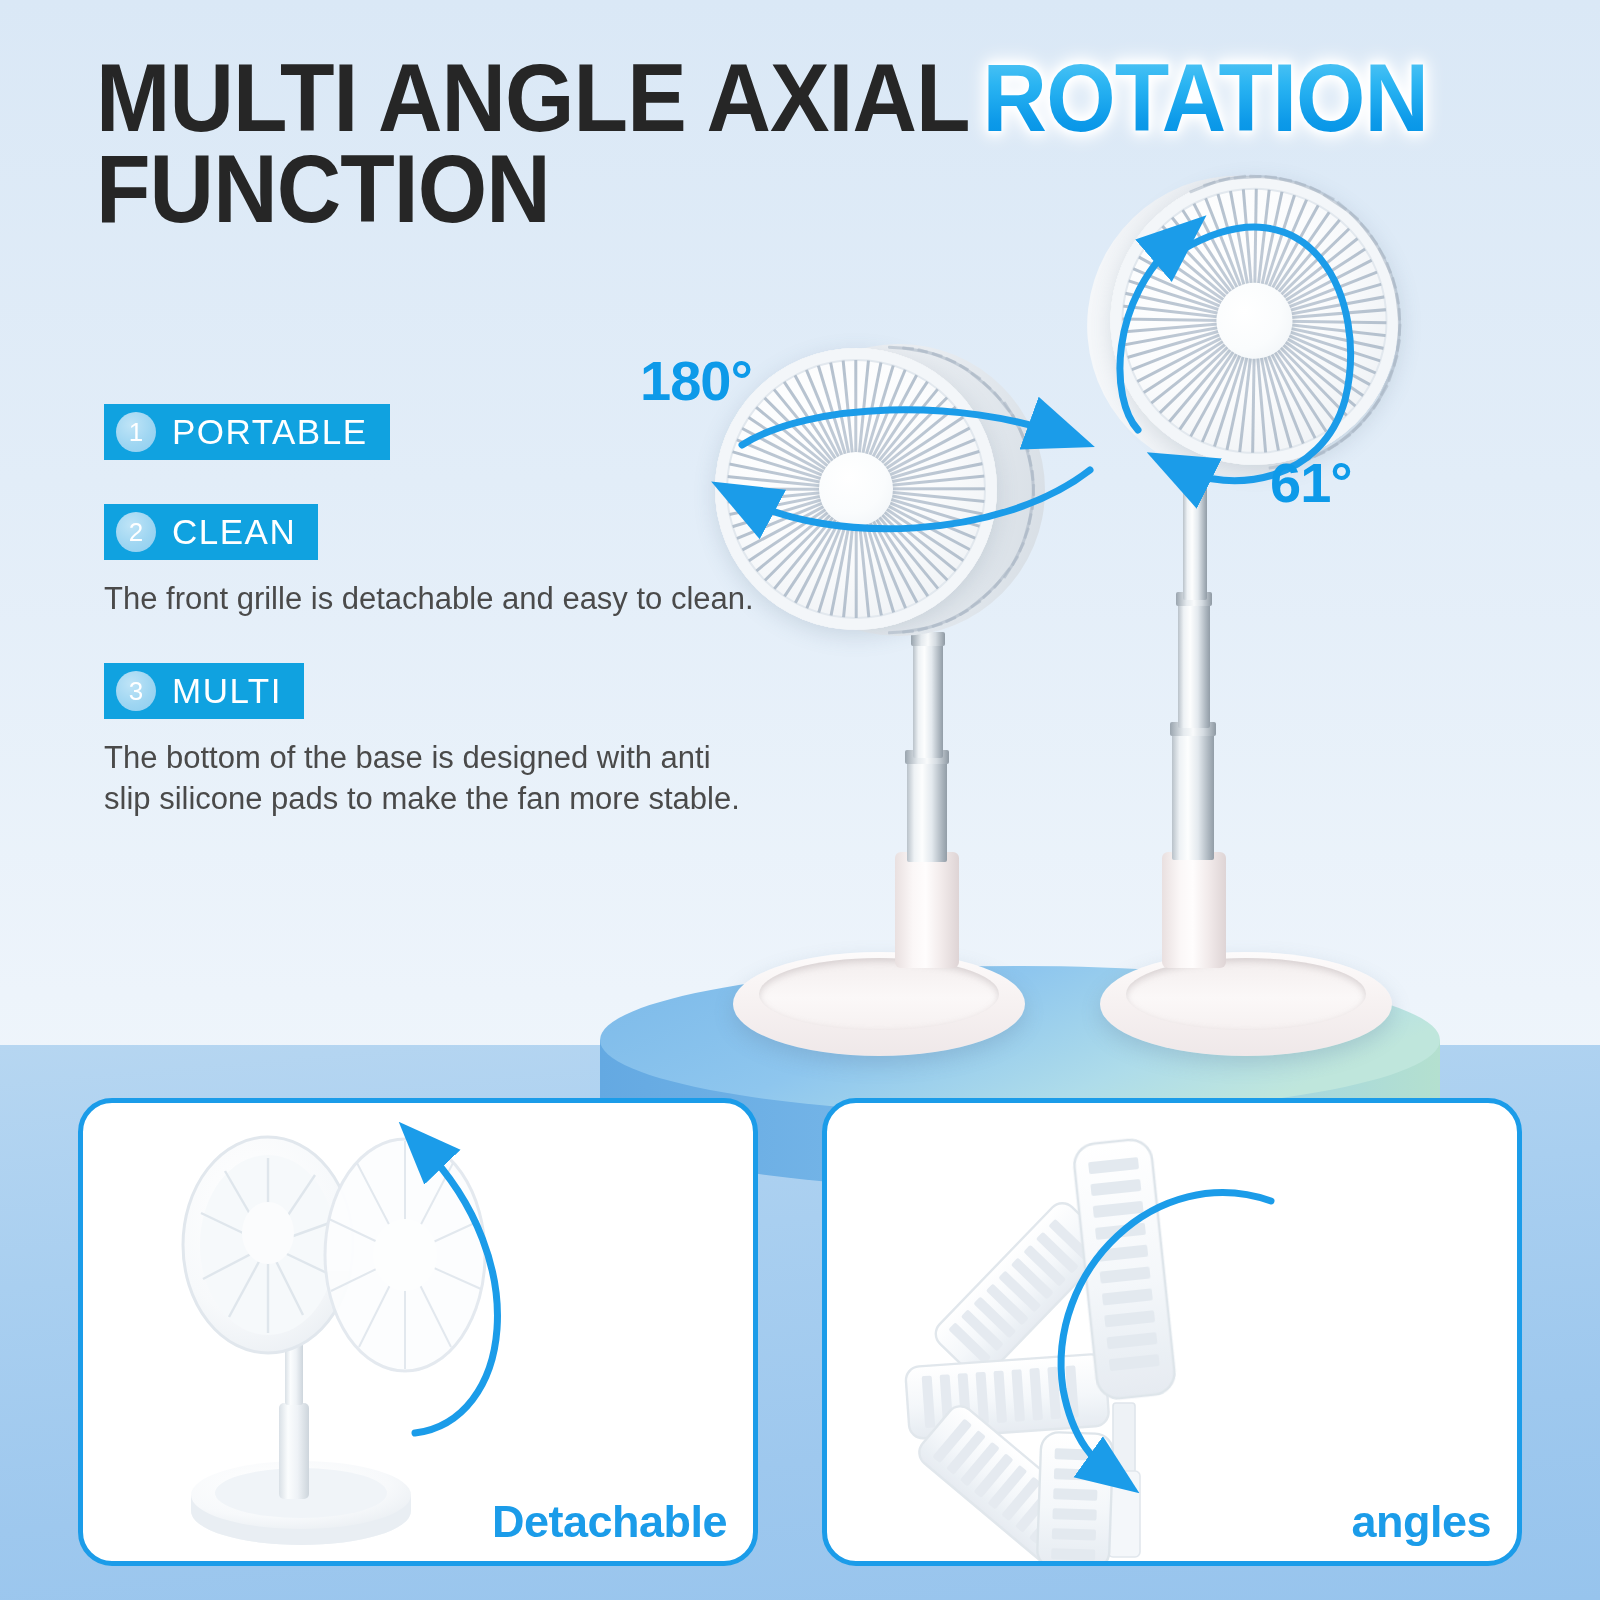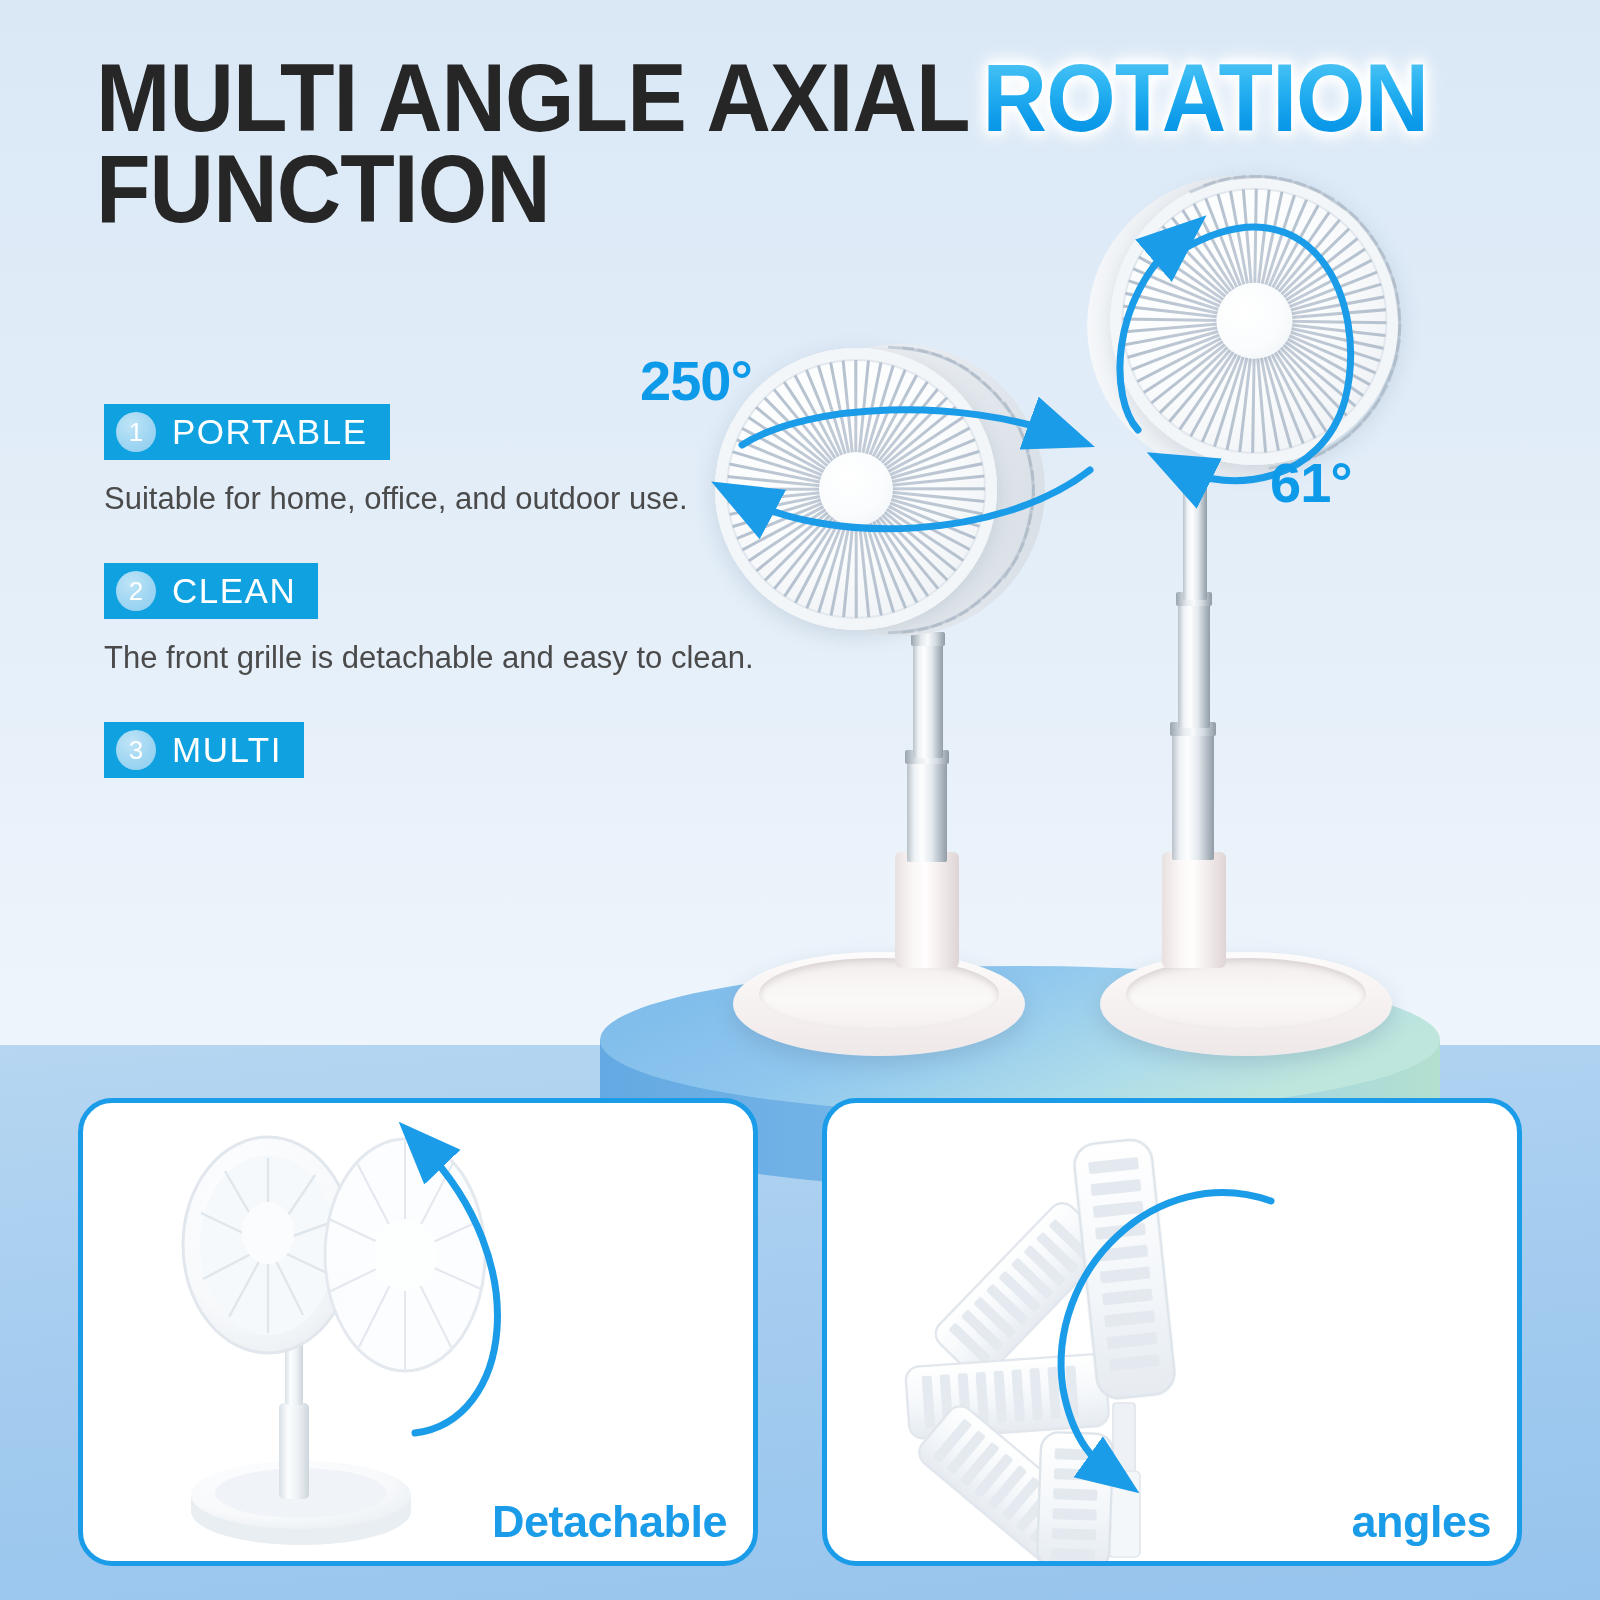--- a/index.html
+++ b/index.html
@@ -486,41 +486,41 @@
     <div class="headline-line hl-dark">FUNCTION</div>
   </div>
 
   <div class="features">
 
     <div class="feature">
       <div class="feature-badge">
         <span class="badge-num">1</span>
         <span class="badge-title">PORTABLE</span>
       </div>
-      <div class="feature-desc">Suitable for home, office, and outdoor use.</div>
     </div>
 
     <div class="feature">
       <div class="feature-badge">
         <span class="badge-num">2</span>
         <span class="badge-title">CLEAN</span>
       </div>
       <div class="feature-desc">The front grille is detachable and easy to clean.</div>
     </div>
 
     <div class="feature">
       <div class="feature-badge">
         <span class="badge-num">3</span>
         <span class="badge-title">MULTI</span>
       </div>
+      <div class="feature-desc">The bottom of the base is designed with anti slip silicone pads to make the fan more stable.</div>
     </div>
 
   </div>
 
-  <div class="angle-label" id="angle-180">250°</div>
+  <div class="angle-label" id="angle-180">180°</div>
   <div class="angle-label" id="angle-75">61°</div>
 
   <div class="panel" id="panel-left">
     <svg width="672" height="460" viewBox="0 0 672 460">
       <defs>
         <radialGradient id="diskG" cx="0.4" cy="0.33" r="0.8">
           <stop offset="0%" stop-color="#ffffff"></stop>
           <stop offset="62%" stop-color="#f7f9fb"></stop>
           <stop offset="100%" stop-color="#e7ecf1"></stop>
         </radialGradient>

